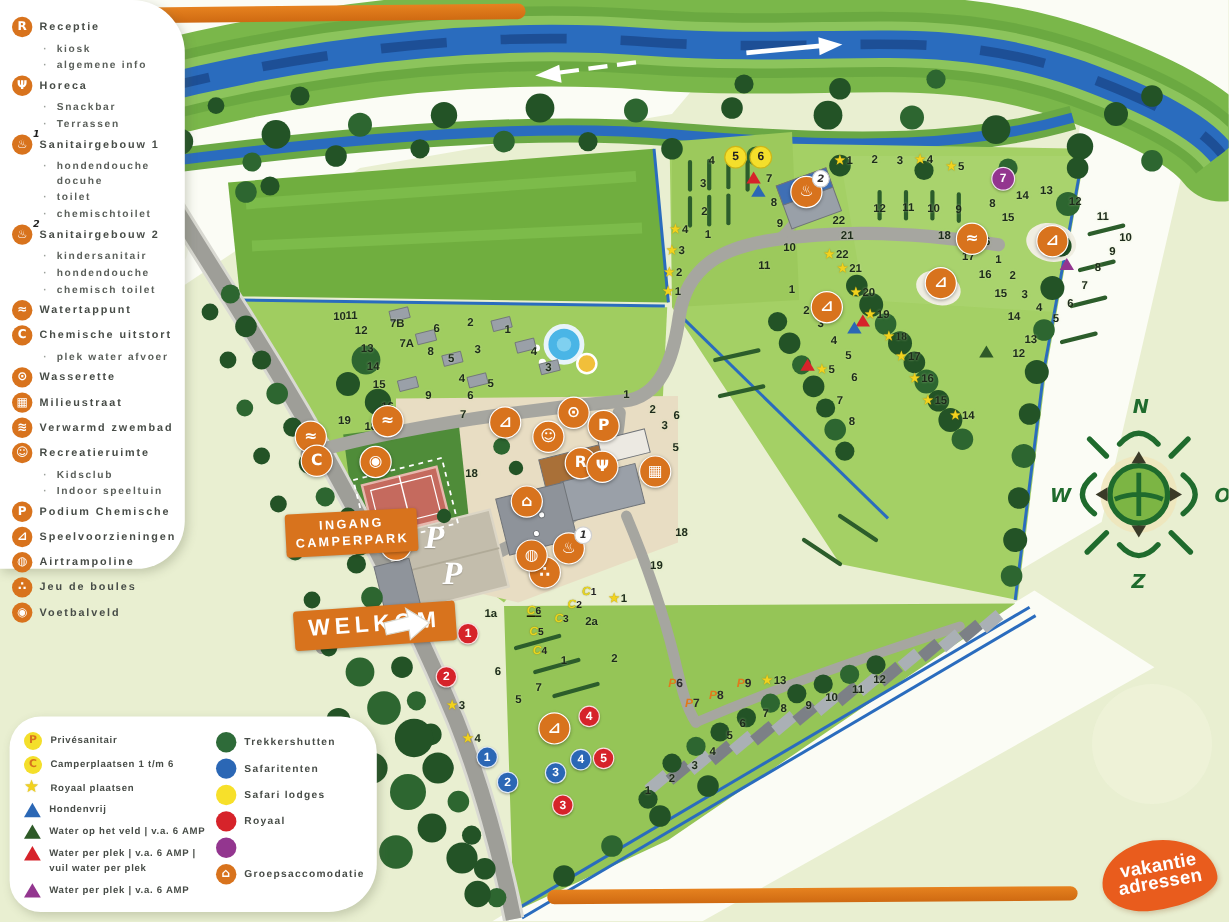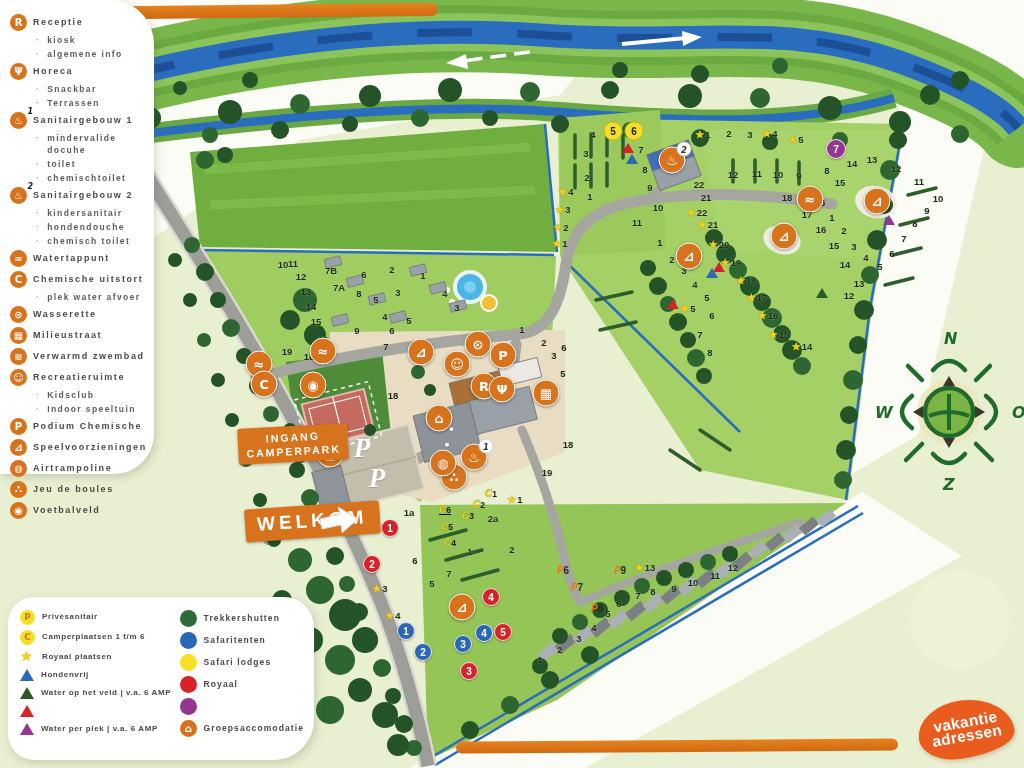--- a/index.html
+++ b/index.html
@@ -509,21 +509,21 @@
       <div class="m-chalet mk" style="left: 469px; top: 671px;">3</div>
       <div class="m-chalet mk" style="left: 491px; top: 597px;">4</div>
       <div class="m-chalet mk" style="left: 503px; top: 632px;">5</div>
       <div class="m-tent mk" style="left: 406px; top: 631px;">1</div>
       <div class="m-tent mk" style="left: 423px; top: 652px;">2</div>
       <div class="m-tent mk" style="left: 463px; top: 644px;">3</div>
       <div class="m-tent mk" style="left: 484px; top: 633px;">4</div>
       <div class="m-pnum mk" style="left: 836px; top: 149px;">7</div>
       <div class="m-pl mk" style="left: 563px; top: 570px;"><span class="p">P</span><span class="n">6</span></div>
       <div class="m-pl mk" style="left: 577px; top: 587px;"><span class="p">P</span><span class="n">7</span></div>
-      <div class="m-pl mk" style="left: 597px; top: 608px;"><span class="p">P</span><span class="n">8</span></div>
+      <div class="m-pl mk" style="left: 597px; top: 580px;"><span class="p">P</span><span class="n">8</span></div>
       <div class="m-pl mk" style="left: 620px; top: 570px;"><span class="p">P</span><span class="n">9</span></div>
       <div class="m-tri mk" style="border-bottom-color: rgb(214, 35, 42); left: 628px; top: 148px;"></div>
       <div class="m-tri mk" style="border-bottom-color: rgb(43, 103, 181); left: 632px; top: 159px;"></div>
       <div class="m-tri mk" style="border-bottom-color: rgb(214, 35, 42); left: 719px; top: 267px;"></div>
       <div class="m-tri mk" style="border-bottom-color: rgb(43, 103, 181); left: 712px; top: 273px;"></div>
       <div class="m-tri mk" style="border-bottom-color: rgb(147, 54, 143); left: 889px; top: 220px;"></div>
       <div class="m-tri mk" style="border-bottom-color: rgb(46, 90, 40); left: 822px; top: 293px;"></div>
       <div class="m-tri mk" style="border-bottom-color: rgb(214, 35, 42); left: 673px; top: 304px;"></div>
       <div class="m-badge mk" style="left: 313px; top: 385px;">◉</div>
       <div class="m-badge mk" style="left: 323px; top: 351px;">≈</div>
@@ -574,21 +574,21 @@
         <div class="lg-row">
           <div class="lg-icon">Ψ</div>
           <div class="lg-label">Horeca</div>
         </div>
         <div class="lg-sub">Snackbar</div>
         <div class="lg-sub">Terrassen</div>
         <div class="lg-row">
           <div class="lg-icon">♨<div class="lg-sup">1</div></div>
           <div class="lg-label">Sanitairgebouw 1</div>
         </div>
-        <div class="lg-sub">mindervalide docuhe</div>
+        <div class="lg-sub">hondendouche docuhe</div>
         <div class="lg-sub">toilet</div>
         <div class="lg-sub">chemischtoilet</div>
         <div class="lg-row">
           <div class="lg-icon">♨<div class="lg-sup">2</div></div>
           <div class="lg-label">Sanitairgebouw 2</div>
         </div>
         <div class="lg-sub">kindersanitair</div>
         <div class="lg-sub">hondendouche</div>
         <div class="lg-sub">chemisch toilet</div>
         <div class="lg-row">
@@ -658,20 +658,21 @@
         <div class="lg2-row">
           <div class="ic-tri" style="border-bottom-color: rgb(43, 103, 181);"></div>
           <div class="lg2-label">Hondenvrij</div>
         </div>
         <div class="lg2-row">
           <div class="ic-tri" style="border-bottom-color: rgb(46, 90, 40);"></div>
           <div class="lg2-label">Water op het veld | v.a. 6 AMP</div>
         </div>
         <div class="lg2-row">
           <div class="ic-tri" style="border-bottom-color: rgb(214, 35, 42);"></div>
+          <div class="lg2-label">Water per plek | v.a. 6 AMP |<div>vuil water per plek</div></div>
         </div>
         <div class="lg2-row">
           <div class="ic-tri" style="border-bottom-color: rgb(147, 54, 143);"></div>
           <div class="lg2-label">Water per plek | v.a. 6 AMP</div>
         </div>
       </div>
     <div id="legend-accommodations" class="lg-col">
         <div class="lg2-row">
           <div class="ic-dot" style="background: rgb(46, 107, 57);"></div>
           <div class="lg3-label">Trekkershutten</div>

